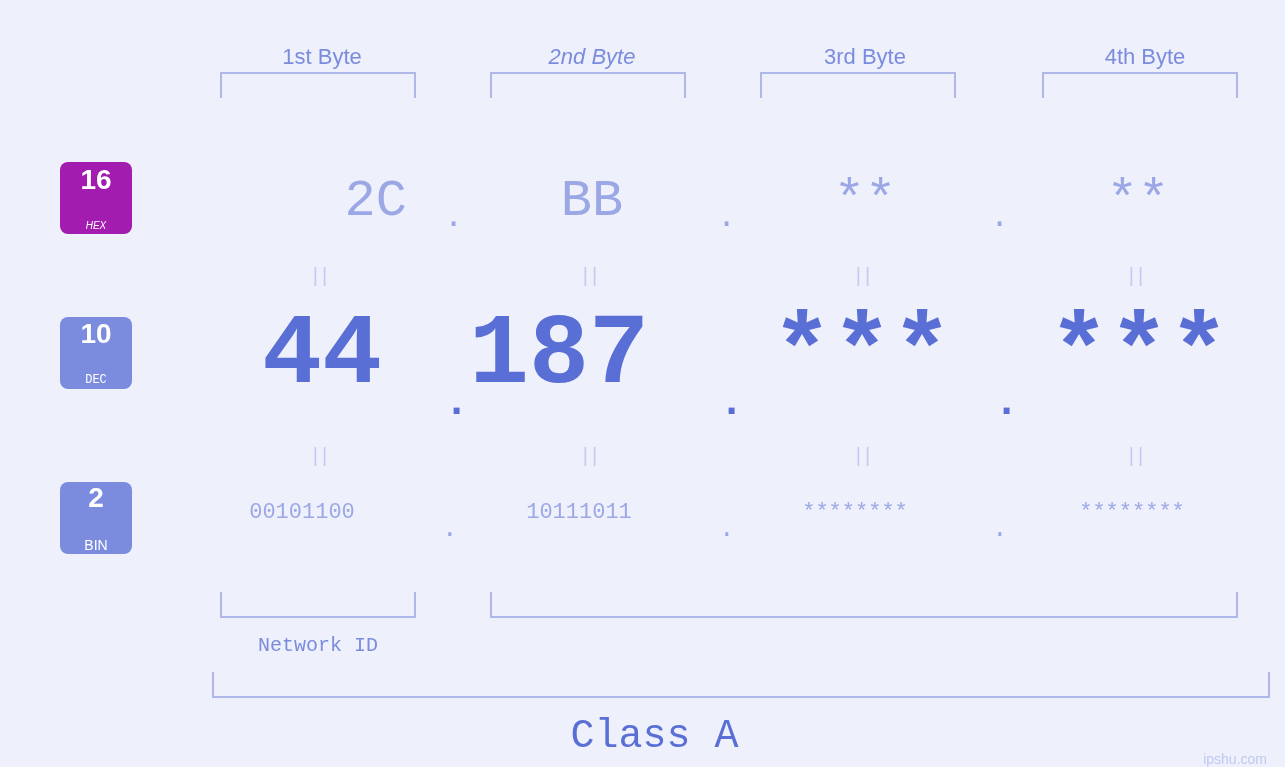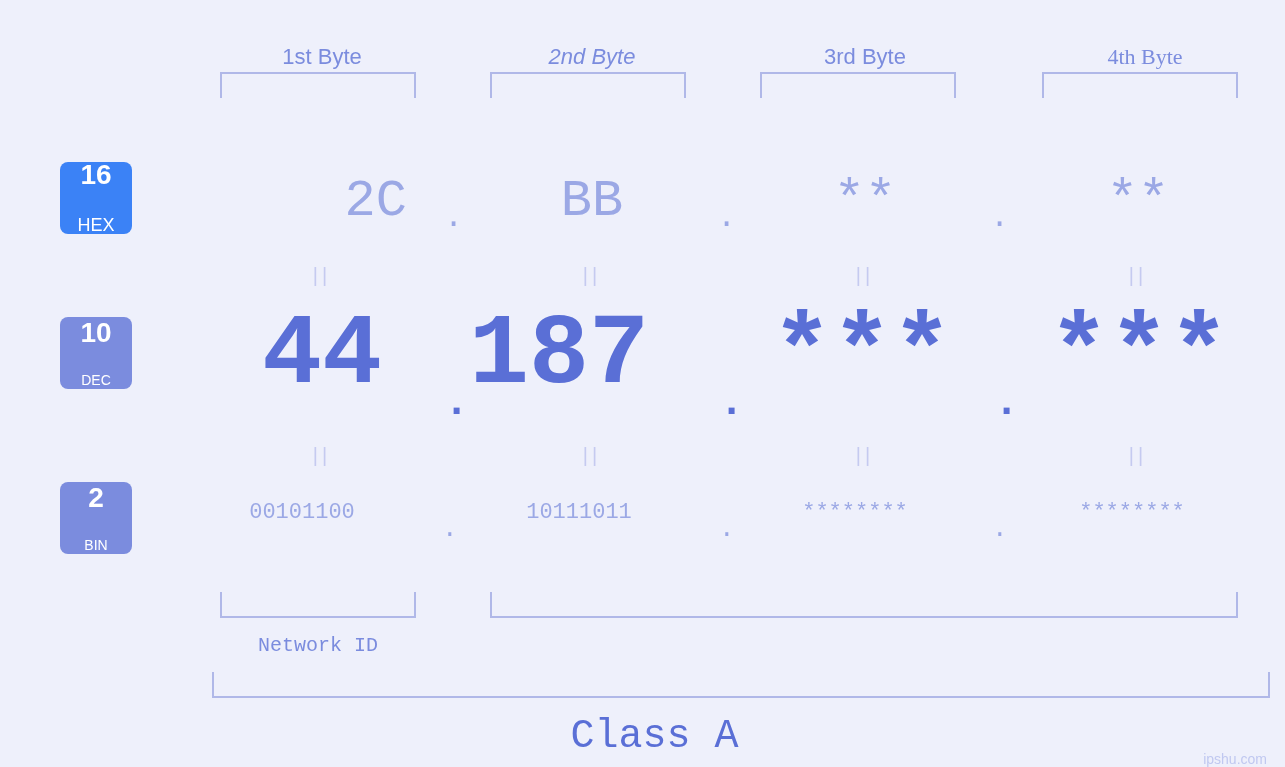--- a/index.html
+++ b/index.html
@@ -31,51 +31,51 @@
       top: 0;
       left: 0;
       width: 1285px;
       height: 767px;
     }
 
     
     .byte1-header { position: absolute; top: 20px; left: 205px; width: 210px; text-align: center; color: #7b8cde; font-size: 22px; font-family: Arial, sans-serif; }
     .byte2-header { position: absolute; top: 20px; left: 475px; width: 210px; text-align: center; color: #7b8cde; font-size: 22px; font-family: Arial, sans-serif; font-style: italic; }
     .byte3-header { position: absolute; top: 20px; left: 748px; width: 210px; text-align: center; color: #7b8cde; font-size: 22px; font-family: Arial, sans-serif; }
-    .byte4-header { position: absolute; top: 20px; left: 1028px; width: 210px; text-align: center; color: #7b8cde; font-size: 22px; font-family: Liberation Serif, serif; }
+    .byte4-header { position: absolute; top: 20px; left: 1028px; width: 210px; text-align: center; color: #7b8cde; font-size: 22px; font-family: Liberation Sans, sans-serif; }
 
     
     .top-bracket-1 { position: absolute; top: 60px; left: 208px; width: 196px; height: 20px; border-top: 2px solid #b0b8e8; border-left: 2px solid #b0b8e8; border-right: 2px solid #b0b8e8; }
     .top-bracket-2 { position: absolute; top: 60px; left: 478px; width: 196px; height: 20px; border-top: 2px solid #b0b8e8; border-left: 2px solid #b0b8e8; border-right: 2px solid #b0b8e8; }
     .top-bracket-3 { position: absolute; top: 60px; left: 748px; width: 196px; height: 20px; border-top: 2px solid #b0b8e8; border-left: 2px solid #b0b8e8; border-right: 2px solid #b0b8e8; }
     .top-bracket-4 { position: absolute; top: 60px; left: 1030px; width: 196px; height: 20px; border-top: 2px solid #b0b8e8; border-left: 2px solid #b0b8e8; border-right: 2px solid #b0b8e8; }
 
     
-    .hex-badge { position: absolute; top: 150px; left: 48px; background-color: #3b82f6; color: white; border-radius: 8px; width: 72px; height: 72px; display: flex; flex-direction: column; align-items: center; justify-content: center; }
+    .hex-badge { position: absolute; top: 150px; left: 48px; background-color: #a21caf; color: white; border-radius: 8px; width: 72px; height: 72px; display: flex; flex-direction: column; align-items: center; justify-content: center; }
     .hex-badge .num { font-size: 28px; font-weight: bold; font-family: Arial, sans-serif; line-height: 1.1; }
-    .hex-badge .lbl { font-size: 18px; font-family: Arial, sans-serif; }
+    .hex-badge .lbl { font-size: 10px; font-family: Arial, sans-serif; font-style: italic; }
 
     .hex-val1 { position: absolute; top: 148px; left: 197px; width: 210px; text-align: right; color: #9ba8e5; font-size: 52px; }
     .hex-dot1 { position: absolute; top: 175px; left: 420px; color: #9ba8e5; font-size: 32px; }
     .hex-val2 { position: absolute; top: 148px; left: 475px; width: 210px; text-align: center; color: #9ba8e5; font-size: 52px; }
     .hex-dot2 { position: absolute; top: 175px; left: 693px; color: #9ba8e5; font-size: 32px; }
     .hex-val3 { position: absolute; top: 148px; left: 748px; width: 210px; text-align: center; color: #9ba8e5; font-size: 52px; }
     .hex-dot3 { position: absolute; top: 175px; left: 966px; color: #9ba8e5; font-size: 32px; }
     .hex-val4 { position: absolute; top: 148px; left: 1028px; width: 196px; text-align: center; color: #9ba8e5; font-size: 52px; }
 
     
     .eq1a { position: absolute; top: 240px; left: 205px; width: 210px; text-align: center; color: #c5caf0; font-size: 20px; font-family: Arial, sans-serif; letter-spacing: 4px; }
     .eq2a { position: absolute; top: 240px; left: 475px; width: 210px; text-align: center; color: #c5caf0; font-size: 20px; font-family: Arial, sans-serif; letter-spacing: 4px; }
     .eq3a { position: absolute; top: 240px; left: 748px; width: 210px; text-align: center; color: #c5caf0; font-size: 20px; font-family: Arial, sans-serif; letter-spacing: 4px; }
     .eq4a { position: absolute; top: 240px; left: 1028px; width: 196px; text-align: center; color: #c5caf0; font-size: 20px; font-family: Arial, sans-serif; letter-spacing: 4px; }
 
     
     .dec-badge { position: absolute; top: 305px; left: 48px; background-color: #7b8cde; color: white; border-radius: 8px; width: 72px; height: 72px; display: flex; flex-direction: column; align-items: center; justify-content: center; }
     .dec-badge .num { font-size: 28px; font-weight: bold; font-family: Arial, sans-serif; line-height: 1.1; }
-    .dec-badge .lbl { font-size: 14px; font-family: Liberation Sans, sans-serif; }
+    .dec-badge .lbl { font-size: 12px; font-family: Liberation Mono, monospace; }
 
     .dec-val1 { position: absolute; top: 275px; left: 175px; width: 270px; text-align: center; color: #5a6fd6; font-size: 100px; font-weight: bold; }
     .dec-dot1 { position: absolute; top: 355px; left: 420px; color: #5a6fd6; font-size: 42px; font-weight: bold; }
     .dec-val2 { position: absolute; top: 275px; left: 445px; width: 270px; text-align: left; color: #5a6fd6; font-size: 100px; font-weight: bold; }
     .dec-dot2 { position: absolute; top: 355px; left: 695px; color: #5a6fd6; font-size: 42px; font-weight: bold; }
     .dec-val3 { position: absolute; top: 275px; left: 715px; width: 270px; text-align: center; color: #5a6fd6; font-size: 100px; font-weight: bold; }
     .dec-dot3 { position: absolute; top: 355px; left: 970px; color: #5a6fd6; font-size: 42px; font-weight: bold; }
     .dec-val4 { position: absolute; top: 275px; left: 998px; width: 258px; text-align: center; color: #5a6fd6; font-size: 100px; font-weight: bold; }
 
     

